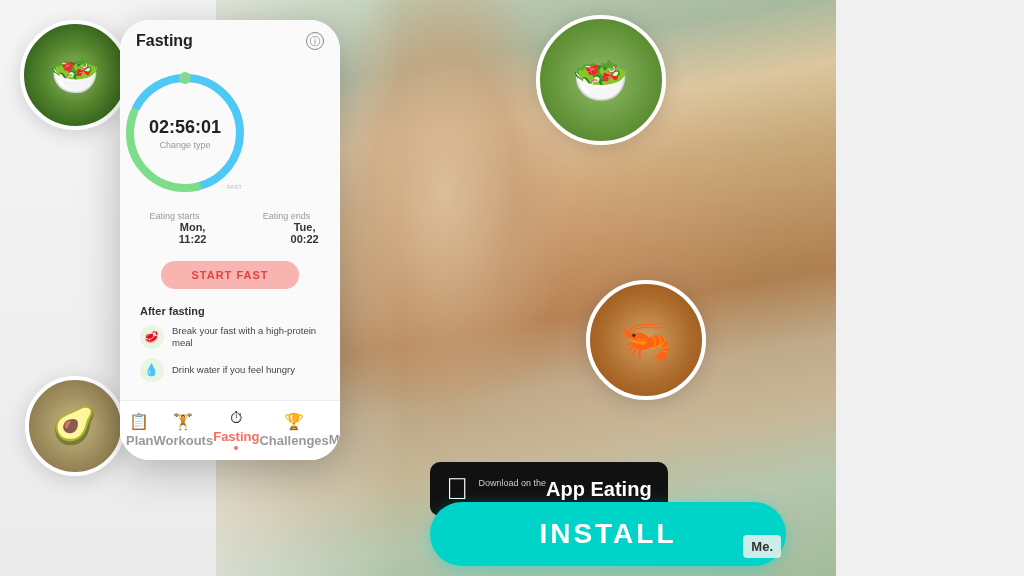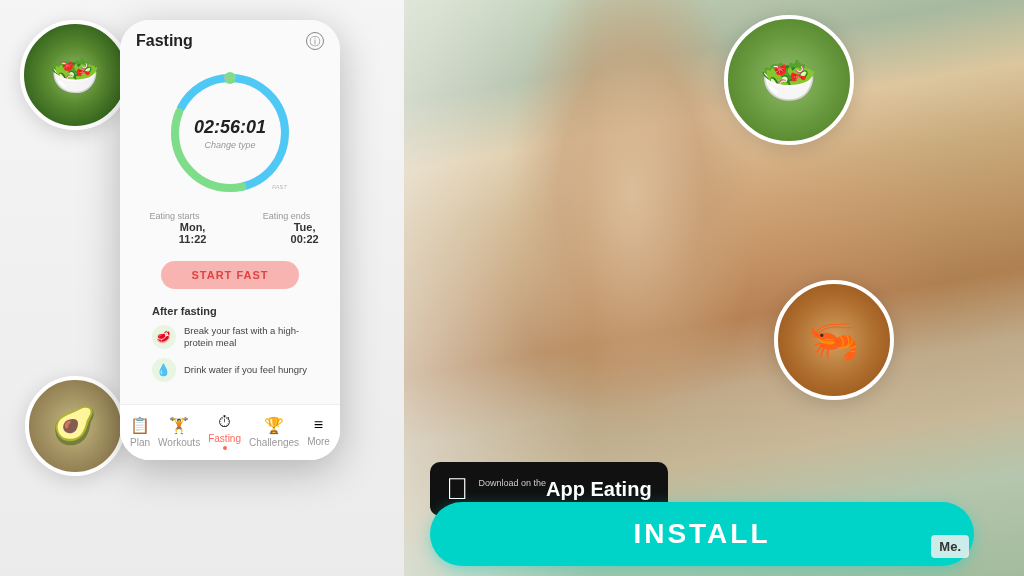--- a/index.html
+++ b/index.html
@@ -6,21 +6,21 @@
     body {
       width: 1024px;
       height: 576px;
       overflow: hidden;
       font-family: -apple-system, BlinkMacSystemFont, 'Segoe UI', sans-serif;
       background: #f0f0f0;
       position: relative;
     }
 
     .scene {
-      width: 1024px;
+      width: 836px;
       height: 576px;
       position: relative;
       background: linear-gradient(135deg, #e8f0ea 0%, #d4e8d4 30%, #c8ddd0 60%, #b8ccc0 100%);
     }
 
     
     .bg-photo {
       position: absolute;
       right: 0;
       top: 0;
@@ -170,23 +170,21 @@
       align-items: center;
       justify-content: center;
       font-size: 11px;
       color: #888;
     }
 
     
     .timer-container {
       display: flex;
       flex-direction: column;
-      align-items: center;
       padding: 10px 0 5px;
-      font-style: italic;
     }
 
     .timer-circle-wrap {
       position: relative;
       width: 130px;
       height: 130px;
     }
 
     .timer-circle-wrap svg {
       position: absolute;
@@ -248,21 +246,21 @@
       border: none;
       border-radius: 20px;
       padding: 8px 30px;
       font-size: 11px;
       font-weight: 600;
       color: #d44;
       letter-spacing: 1px;
     }
 
     .after-fasting {
-      padding: 8px 32px;
+      padding: 8px 20px;
       flex: 1;
     }
 
     .after-fasting-title {
       font-size: 11px;
       font-weight: 700;
       color: #333;
       margin-bottom: 8px;
     }
 
@@ -306,22 +304,23 @@
       flex-direction: column;
       align-items: center;
       gap: 2px;
     }
 
     .nav-icon {
       font-size: 16px;
     }
 
     .nav-label {
-      font-size: 10px;
+      font-size: 13px;
       color: #999;
+      font-weight: bold;
     }
 
     .nav-item.active .nav-label {
       color: #ff6b5b;
     }
 
     .nav-active-dot {
       width: 4px;
       height: 4px;
       border-radius: 50%;

